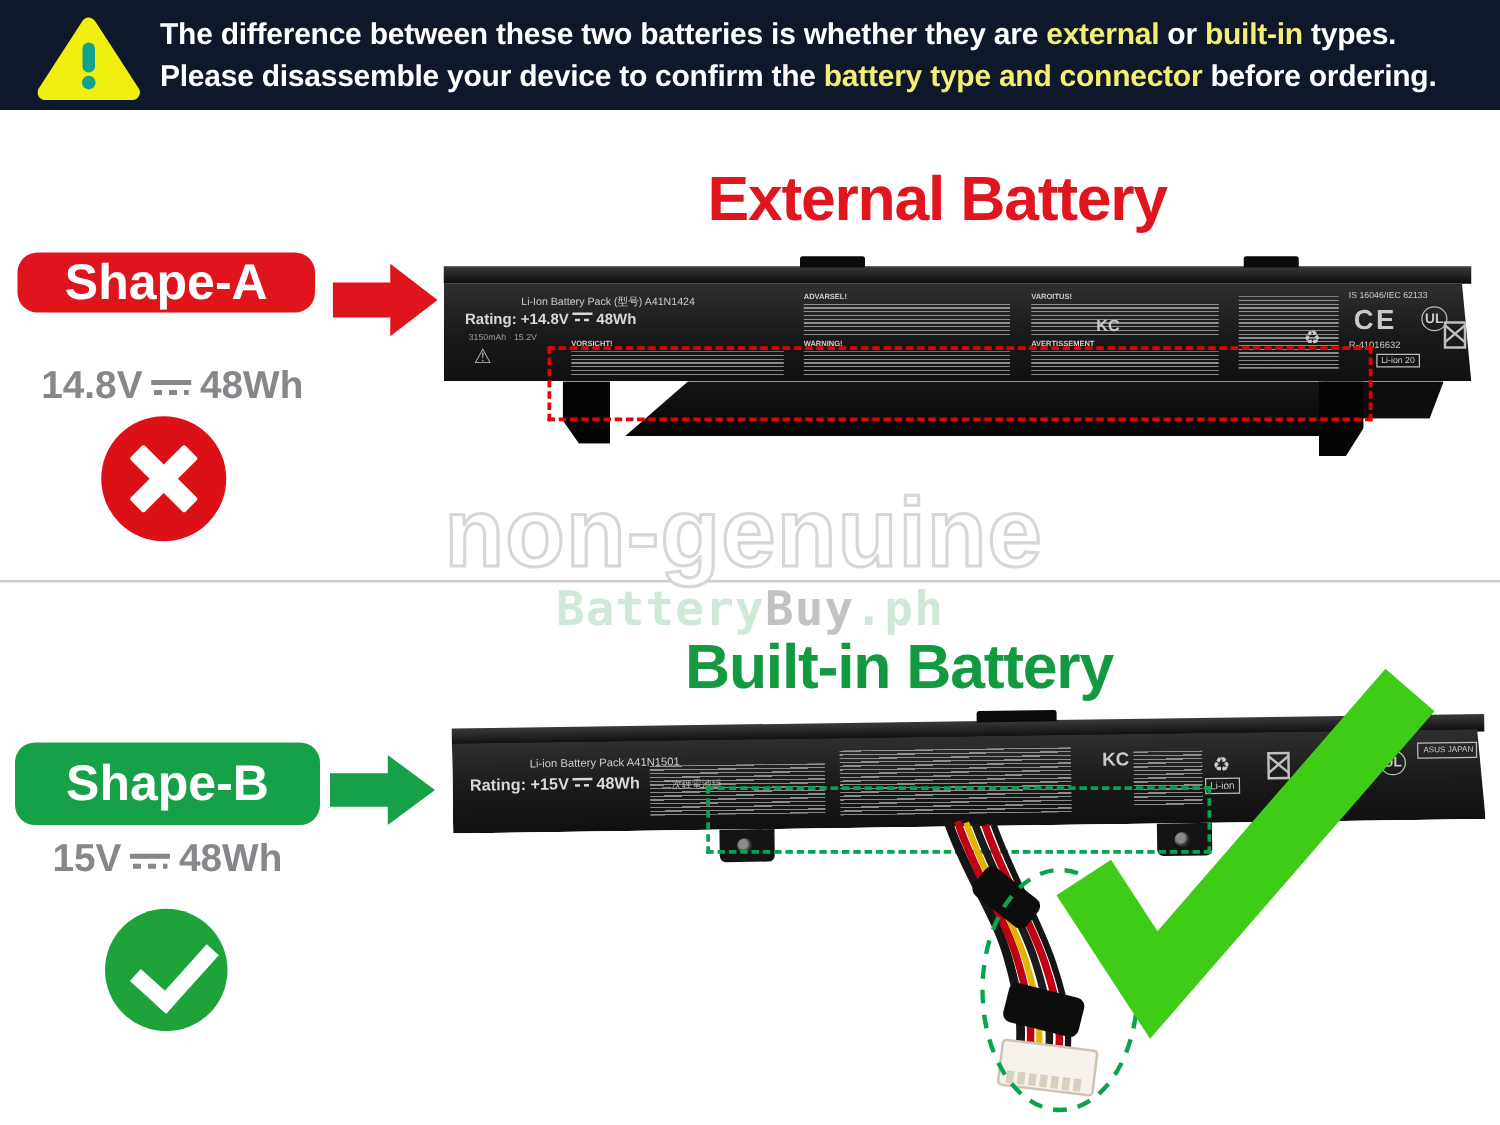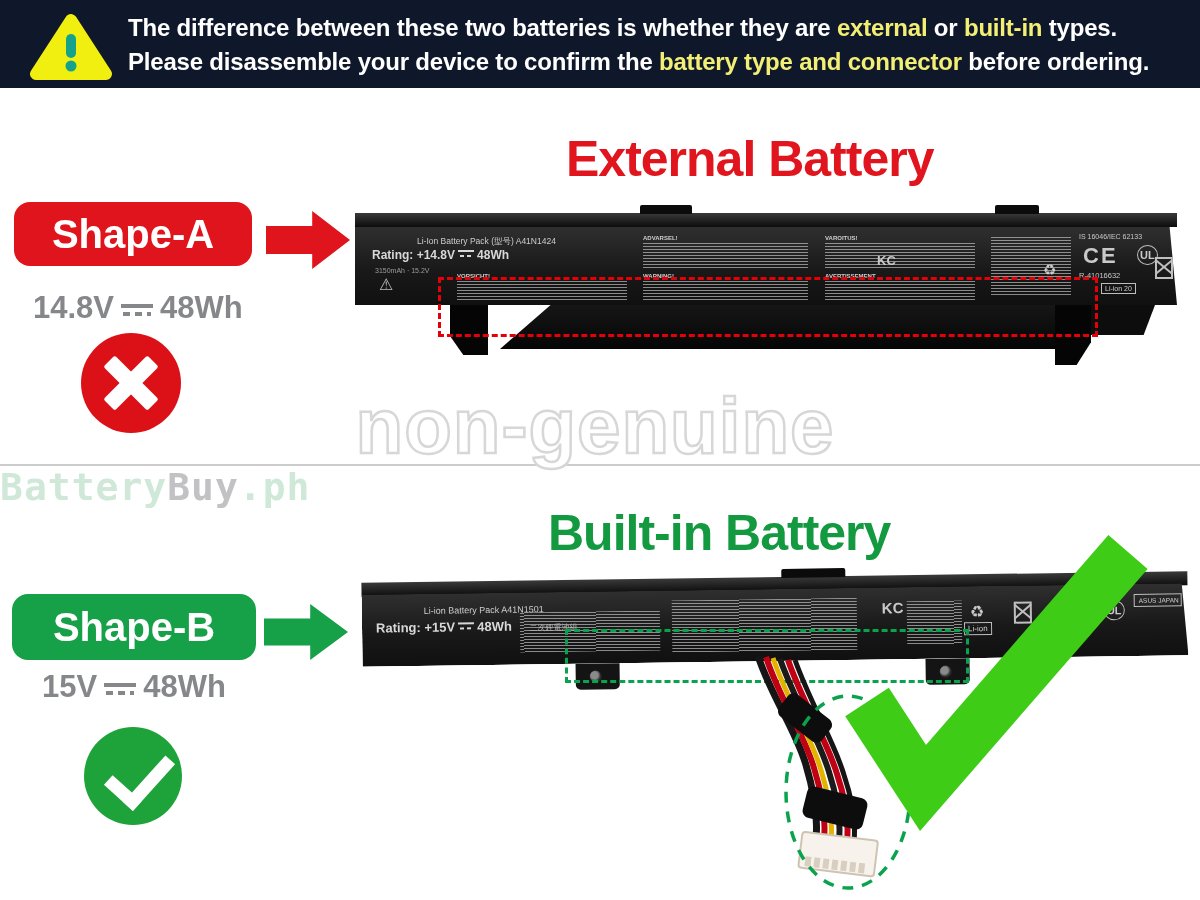--- a/index.html
+++ b/index.html
@@ -16,21 +16,21 @@
 
   
   .title-a { position:absolute; left:566px; top:130px; font-size:50px; font-weight:bold;
              color:#e0151d; letter-spacing:-1px; }
   .title-b { position:absolute; left:548px; top:504px; font-size:50px; font-weight:bold;
              color:#13993f; letter-spacing:-1px; }
 
   
   .badge { position:absolute; border-radius:16px; color:#fff; font-size:40px; font-weight:bold;
            display:flex; align-items:center; justify-content:center; }
-  .badge-a { left:14px; top:202px; width:238px; height:64px; background:#e0141c; }
+  .badge-a { left:14px; top:202px; width:238px; height:48px; background:#e0141c; }
   .badge-b { left:12px; top:594px; width:244px; height:66px; background:#16a048; }
   .blockarrow { position:absolute; clip-path:polygon(0 26%, 55% 26%, 55% 0, 100% 50%, 55% 100%, 55% 74%, 0 74%); }
   .arrow-a { left:266px; top:211px; width:84px; height:58px; background:#e0141c; }
   .arrow-b { left:264px; top:604px; width:84px; height:56px; background:#16a048; }
   .spec { position:absolute; font-size:31px; font-weight:bold; color:#85878a; letter-spacing:0; }
   .spec-a { left:33px; top:290px; }
   .spec-b { left:42px; top:669px; }
   .dc { display:inline-block; width:32px; height:15px; position:relative; margin:0 7px; }
   .dc::before { content:""; position:absolute; left:0; right:0; top:1px; height:4px; background:#85878a; }
   .dc::after  { content:""; position:absolute; left:2px; right:2px; top:9px; height:4px;
@@ -85,21 +85,21 @@
   .tab { position:absolute; top:84px; width:44px; height:26px; background:#141414; border-radius:0 0 5px 5px; }
   .tab::after { content:""; position:absolute; left:14px; top:7px; width:12px; height:12px; border-radius:50%;
                 background:radial-gradient(circle at 40% 40%, #8a8a8a 0 35%, #2a2a2a 60%); }
   .dash-green { position:absolute; left:565px; top:629px; width:404px; height:54px; border:3px dashed #0aa34d; z-index:2; }
   .overlay-svg { position:absolute; left:700px; top:530px; width:500px; height:370px; z-index:3; }
 
   
   .wm { position:absolute; left:0; top:381px; width:1190px; text-align:center; font-size:78px; font-weight:bold;
         letter-spacing:1px; color:#ffffff; -webkit-text-stroke:2.5px #d7d7d7; z-index:5; }
   .divider { position:absolute; left:0; top:464px; width:1200px; height:2px; background:#cccccc; }
-  .brand { position:absolute; left:0; top:465px; width:1200px; z-index:5;
+  .brand { position:absolute; left:0; top:465px; width:1200px; text-align:center; z-index:5;
            font-family:"DejaVu Sans Mono", monospace; font-weight:bold; font-size:38px; letter-spacing:1px; }
   .brand .mint { color:#cfe8d8; }
   .brand .gray { color:#c2c2c4; }
 </style>
 </head>
 <body>
 
 <div class="stage">
 
   <div class="banner">

